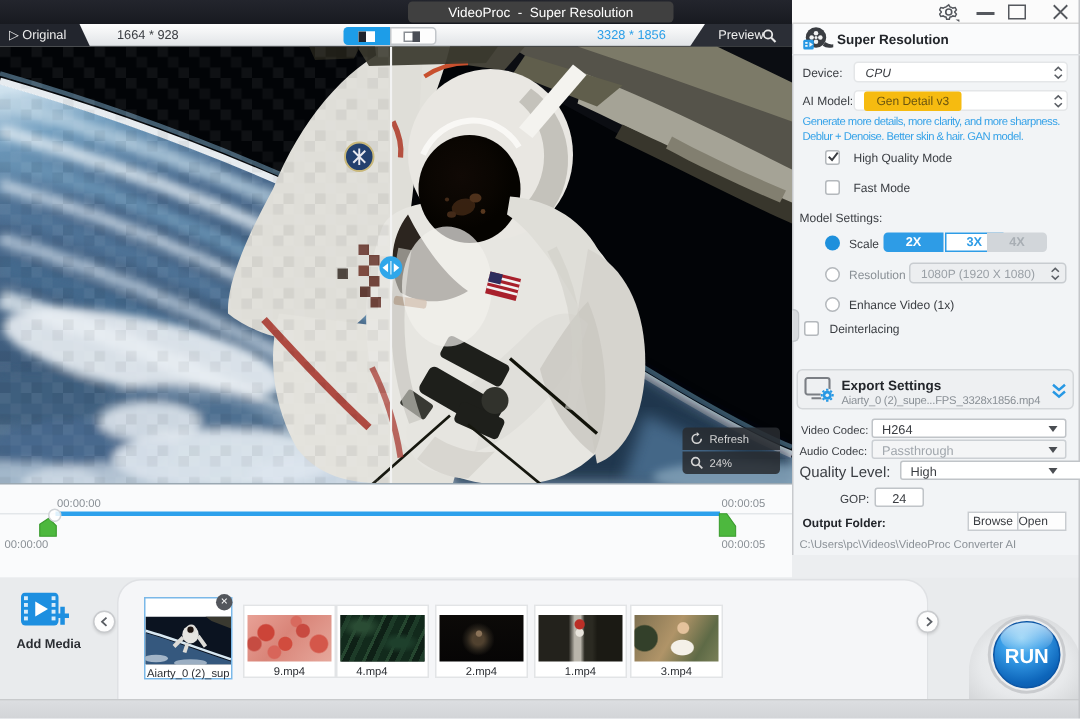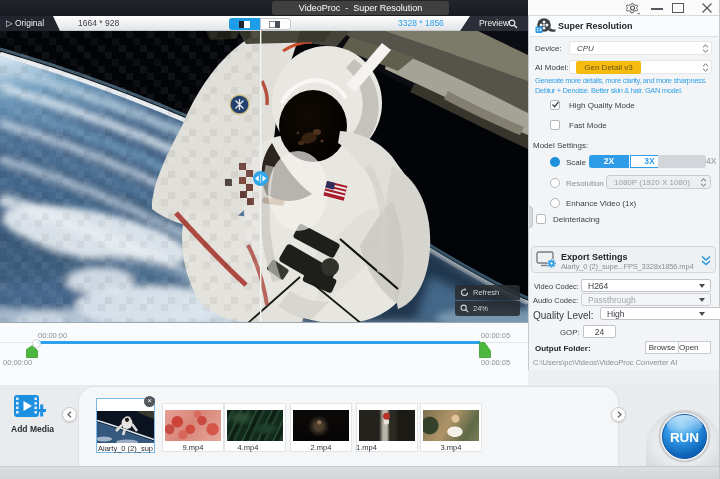--- a/index.html
+++ b/index.html
@@ -314,21 +314,21 @@
   radial-gradient(circle at 47% 40%, #8a7258 0 5%, transparent 7%),
   radial-gradient(circle at 46% 52%, #50412f 0 11%, #241f18 22%, transparent 32%),
   linear-gradient(#0c0a08,#060505);"></div>
 <div class="abs" style="left:290px;top:443px;width:62px;color:#2b2e33;font-size:7.5px;text-align:center;">2.mp4</div>
 
 <div class="abs" style="left:356px;top:403px;width:62px;height:49px;background:#fff;border:1px solid #e2e4e6;"></div>
 <div class="abs" style="left:359px;top:410px;width:56px;height:31px;background:
   radial-gradient(circle at 49% 20%, #bb2f27 0 8%, transparent 10%),
   radial-gradient(circle at 49% 38%, #e8e4dc 0 7%, transparent 9%),
   linear-gradient(90deg, #23221c 0 36%, #b9b5ab 43% 50%, #2b2a22 55% 64%, #1b1a14 70%);"></div>
-<div class="abs" style="left:356px;top:443px;width:62px;color:#2b2e33;font-size:7.5px;">1.mp4</div>
+<div class="abs" style="left:356px;top:443px;width:62px;color:#2b2e33;font-size:7.5px;text-align:center;">1.mp4</div>
 
 <div class="abs" style="left:420px;top:403px;width:62px;height:49px;background:#fff;border:1px solid #e2e4e6;"></div>
 <div class="abs" style="left:423px;top:410px;width:56px;height:31px;background:
   radial-gradient(circle at 58% 28%, #e4c29c 0 9%, transparent 11%),
   radial-gradient(ellipse at 57% 70%, #f4f0e8 0 16%, transparent 18%),
   radial-gradient(circle at 12% 50%, #33402a 0 16%, transparent 18%),
   linear-gradient(120deg,#7e7050,#b09468 45%,#5e6a46 78%,#7a8058);"></div>
 <div class="abs" style="left:420px;top:443px;width:62px;color:#2b2e33;font-size:7.5px;text-align:center;">3.mp4</div>
 
 <svg class="abs" style="left:646px;top:396px;" width="74" height="70" viewBox="0 0 74 70">
@@ -402,21 +402,21 @@
 <div class="abs" style="left:569px;top:101px;color:#3a3d42;font-size:8px;">High Quality Mode</div>
 <div class="abs" style="left:550px;top:120px;width:10px;height:10px;background:#fff;border:1px solid #b4b8bc;border-radius:2px;"></div>
 <div class="abs" style="left:569px;top:121px;color:#3a3d42;font-size:8px;">Fast Mode</div>
 
 <div class="abs" style="left:533px;top:141px;color:#3a3d42;font-size:8px;">Model Settings:</div>
 
 <div class="abs" style="left:550px;top:157px;width:10px;height:10px;background:#1e90dc;border-radius:50%;"></div>
 <div class="abs" style="left:566px;top:158px;color:#3a3d42;font-size:8px;">Scale</div>
 <div class="abs" style="left:589px;top:155px;width:40px;height:13px;background:#2e9ce6;border-radius:3px 0 0 3px;color:#fff;font-size:8.5px;font-weight:bold;text-align:center;line-height:13px;">2X</div>
 <div class="abs" style="left:630px;top:155px;width:39px;height:13px;background:#fff;border:1px solid #2e9ce6;color:#2e9ce6;font-size:8.5px;font-weight:bold;text-align:center;line-height:11px;">3X</div>
-<div class="abs" style="left:658px;top:155px;width:40px;height:13px;background:#d2d6da;border-radius:0 3px 3px 0;color:#a8aeb4;font-size:8.5px;font-weight:bold;line-height:13px;padding-left:48px;">4X</div>
+<div class="abs" style="left:658px;top:155px;width:40px;height:13px;background:#d2d6da;border-radius:0 3px 3px 0;color:#a8aeb4;font-size:8.5px;font-weight:bold;text-align:center;line-height:13px;">4X</div>
 
 <div class="abs" style="left:550px;top:178px;width:10px;height:10px;background:#fff;border:1px solid #b4b8bc;border-radius:50%;"></div>
 <div class="abs" style="left:566px;top:179px;color:#8a9096;font-size:8px;">Resolution</div>
 <div class="abs" style="left:606px;top:175px;width:105px;height:14px;background:#eceef0;border:1px solid #c8ccd0;border-radius:3px;color:#9aa0a6;font-size:8px;line-height:13px;padding-left:7px;">1080P (1920 X 1080)</div>
 <svg class="abs" style="left:700px;top:178px;" width="7" height="9" viewBox="0 0 7 9">
     <path d="M1.1 3.2 L3.5 0.9 L5.9 3.2 M1.1 5.8 L3.5 8.1 L5.9 5.8" fill="none" stroke="#5a5e64" stroke-width="1"></path>
   </svg>
 
 <div class="abs" style="left:550px;top:198px;width:10px;height:10px;background:#fff;border:1px solid #b4b8bc;border-radius:50%;"></div>
 <div class="abs" style="left:566px;top:199px;color:#3a3d42;font-size:8px;">Enhance Video (1x)</div>

